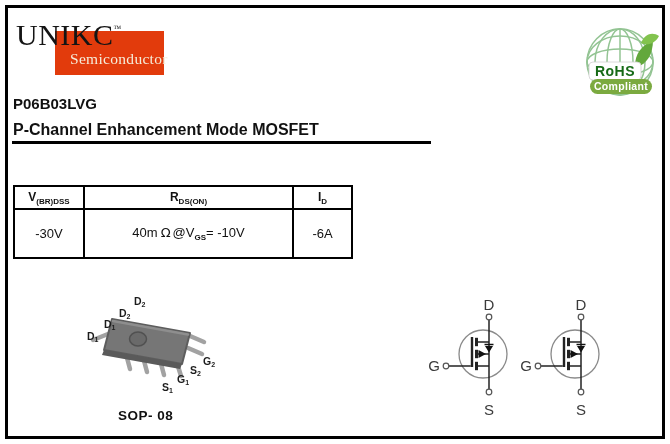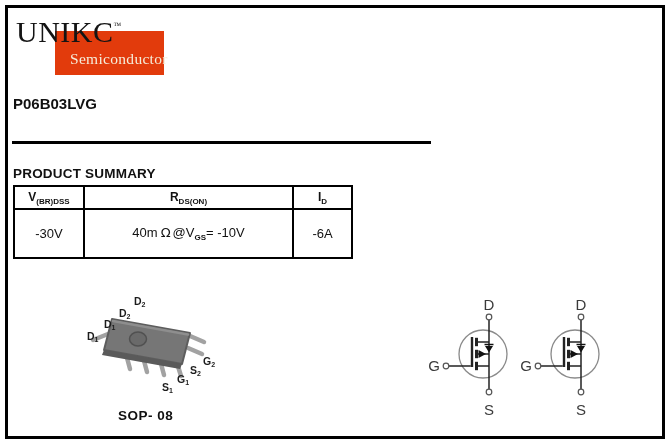--- a/index.html
+++ b/index.html
@@ -7,21 +7,21 @@
     position:relative;width:670px;height:444px;background:#ffffff;overflow:hidden;
     font-family:"Liberation Sans", sans-serif;color:#111;
   }
   .frame{position:absolute;left:5px;top:5px;width:654px;height:428px;border:3px solid #000;}
 
   
   .logo-box{position:absolute;left:13px;top:31px;width:109px;height:44px;background:#E23B0C;margin-left:42px;}
   .logo-tagline{position:absolute;left:15px;top:19px;font-family:"Liberation Serif",serif;
     font-size:15.5px;color:#F5EDDA;letter-spacing:0.3px;}
   .logo-brand{position:absolute;left:16px;top:9px;font-family:"Liberation Serif",serif;
-    font-size:30px;line-height:34px;color:#141414;letter-spacing:0.5px;}
+    font-size:30px;line-height:40px;color:#141414;letter-spacing:0.5px;}
   .logo-brand .tm{font-size:8px;vertical-align:14px;letter-spacing:0;}
 
   
   .part-number{position:absolute;left:13px;top:95px;font-size:15px;font-weight:bold;}
   .subtitle{position:absolute;left:13px;top:121px;font-size:16px;font-weight:bold;}
   .subtitle-rule{position:absolute;left:12px;top:141px;width:419px;height:3px;background:#000;}
   .ps-title{position:absolute;left:13px;top:166px;font-size:13.5px;font-weight:bold;letter-spacing:0.2px;}
 
   
   table.ps{position:absolute;left:13px;top:185px;border-collapse:collapse;}
@@ -62,25 +62,41 @@
 <div class="page">
   <div class="frame"></div>
 
   <div>
     <div class="logo-box" style="background-color: rgb(226, 59, 12);">
       <div class="logo-tagline">Semiconductor</div>
     </div>
     <div class="logo-brand"><span>UNIKC</span><span class="tm">™</span></div>
   </div>
 
+  <div class="rohs">
+    <svg width="78" height="74" viewBox="0 0 78 74">
+      <circle class="globe" cx="37" cy="36" r="33"></circle>
+      <ellipse class="globe" cx="37" cy="36" rx="33" ry="13"></ellipse>
+      <ellipse class="globe" cx="37" cy="36" rx="33" ry="26"></ellipse>
+      <ellipse class="globe" cx="37" cy="36" rx="13" ry="33"></ellipse>
+      <ellipse class="globe" cx="37" cy="36" rx="25" ry="33"></ellipse>
+      <line class="globe" x1="37" y1="3" x2="37" y2="36"></line>
+      <path d="M52,40 C52,28 58,20 70,14 C70,28 64,38 54,41 Z" fill="#63A83C"></path>
+      <path d="M58,17 C62,7 70,6 76,10 C72,18 64,20 58,17 Z" fill="#82C34E"></path>
+      <rect x="6" y="36" width="52" height="18" rx="4" fill="#ffffff" stroke="#d0d0d0" stroke-width="0.8"></rect>
+      <text class="rohs-text" x="32" y="50" text-anchor="middle" style="fill: rgb(22, 106, 22);">RoHS</text>
+      <rect x="7" y="53" width="62" height="15" rx="7.5" style="fill: rgb(123, 170, 64);"></rect>
+      <text class="comp-text" x="38" y="64" text-anchor="middle">Compliant</text>
+    </svg>
+  </div>
 
   <div class="part-number">P06B03LVG</div>
+  <div class="subtitle">P-Channel Enhancement Mode MOSFET</div>
   <div class="subtitle-rule"></div>
 
-  <div class="ps-title">PRODUCT SUMMARY</div>
   <table class="ps">
     <tbody>
         <tr>
       <th class="w1"><span>V</span><sub>(BR)DSS</sub></th>
       <th class="w2"><span>R</span><sub>DS(ON)</sub></th>
       <th class="w3"><span>I</span><sub>D</sub></th>
     </tr>
     <tr>
       <td>-30V</td>
       <td><span>40m</span><span class="omega">Ω</span><span>@V</span><sub>GS</sub><span>= -10V</span></td>

